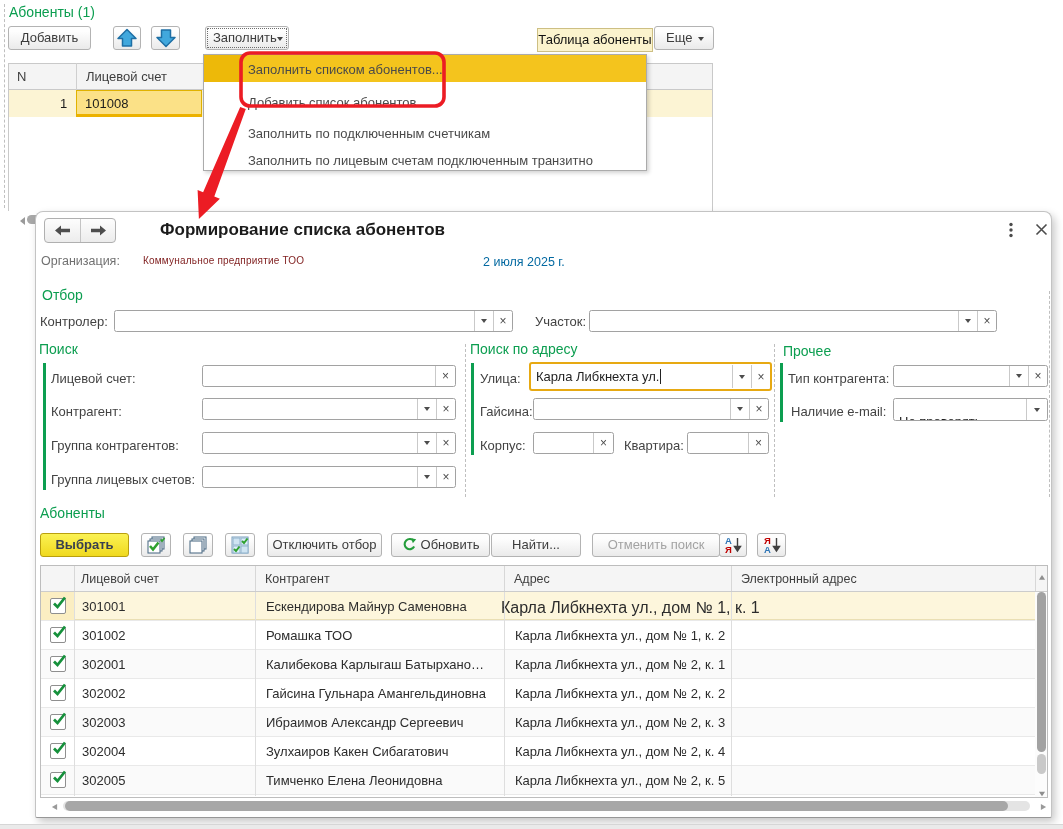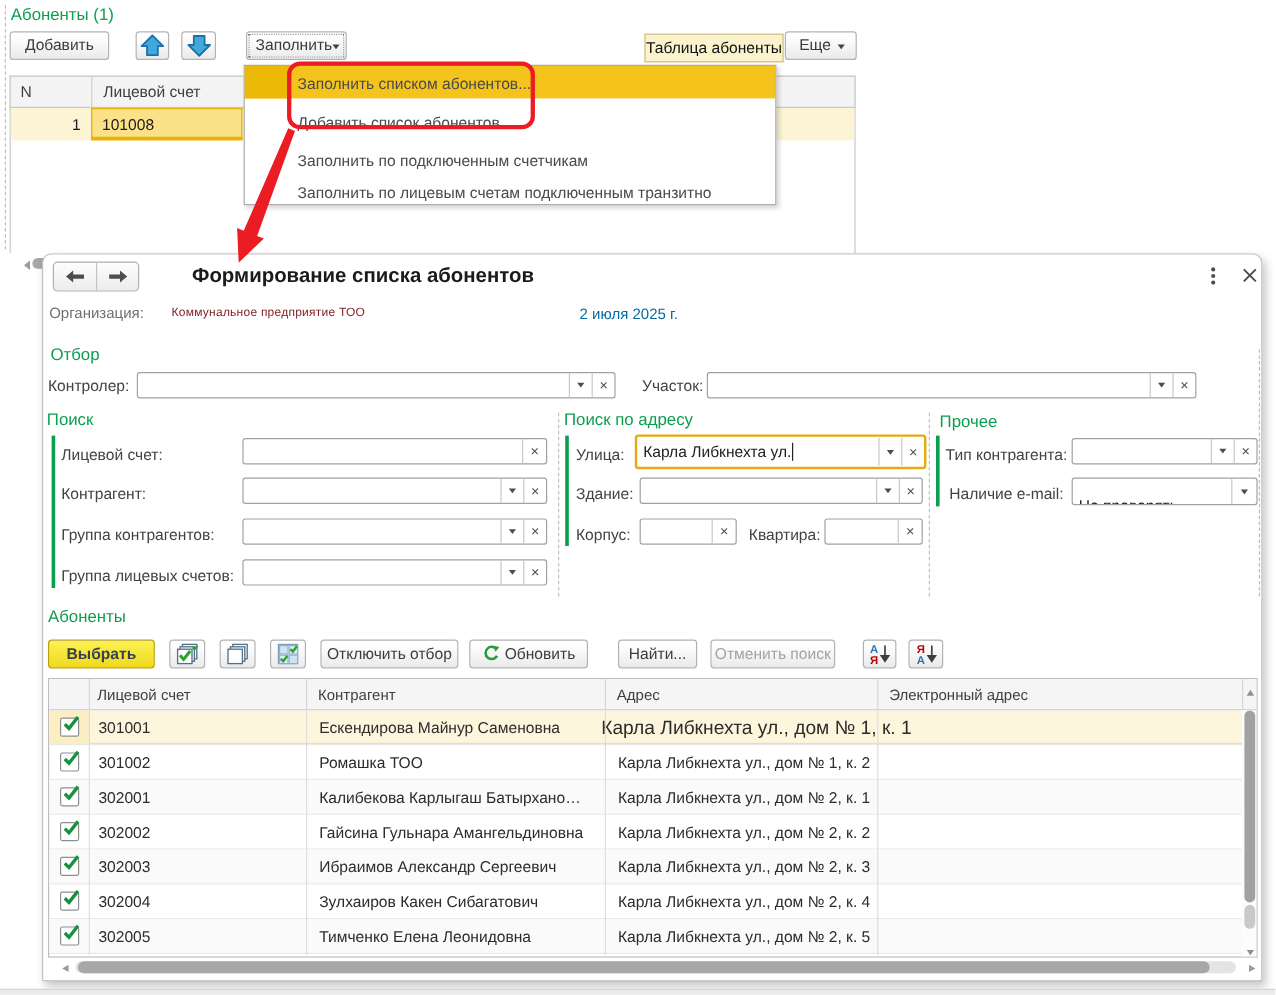--- a/index.html
+++ b/index.html
@@ -152,21 +152,21 @@
  <div class="l" style="left:445px;top:160px">Улица:</div>
  <div class="fld" style="left:494px;top:151px;width:243px;height:29px;border:2px solid #e7a912;border-radius:3px">
         <div class="fi" style="padding-top:5px">Карла Либкнехта ул.<span style="border-left:1px solid #222;margin-left:1px"></span></div>
         <div class="fb" style="margin:1px 0">
           <span class="tri"></span>
         </div>
         <div class="fb" style="margin:1px 0">
           <span class="xx">×</span>
         </div>
       </div>
- <div class="l" style="left:445px;top:193px">Здание:</div>
+ <div class="l" style="left:445px;top:193px">Гайсина:</div>
  <div class="fld" style="left:498px;top:187px;width:236px;height:22px">
         <div class="fi"></div>
         <div class="fb">
           <span class="tri"></span>
         </div>
         <div class="fb">
           <span class="xx">×</span>
         </div>
       </div>
  <div class="l" style="left:445px;top:227px">Корпус:</div>
@@ -225,22 +225,22 @@
    <rect x="11" y="3" width="7" height="7" fill="#ddeefa" stroke="#8fb2cc" stroke-width="1"></rect>
           <rect x="3" y="11" width="7" height="7" fill="#ddeefa" stroke="#8fb2cc" stroke-width="1"></rect>
    <path d="M12 6 L14 8 L17.5 3.5" fill="none" stroke="#2fa12f" stroke-width="2"></path>
           <path d="M4 14 L6 16 L9.5 11.5" fill="none" stroke="#2fa12f" stroke-width="2"></path>
         </svg></div>
  <div class="btn" style="left:232px;top:322px;width:115px;height:24px;line-height:22px">Отключить отбор</div>
  <div class="btn" style="left:356px;top:322px;width:99px;height:24px;line-height:22px"><svg width="15" height="14" viewBox="0 0 15 14" style="vertical-align:-2px;margin-right:4px">
           <path d="M12.2 9.6 A5.1 5.1 0 1 1 11.9 4.2" fill="none" stroke="#259d3c" stroke-width="2.1"></path>
           <path d="M9.3 1.2 L14.2 2.2 L10.8 6.2 Z" fill="#259d3c"></path>
         </svg>Обновить</div>
- <div class="btn" style="left:480px;top:322px;width:66px;height:24px;line-height:22px">Найти...</div>
- <div class="btn" style="left:557px;top:322px;width:104px;height:24px;line-height:22px;color:#a3a3a3">Отменить поиск</div>
+ <div class="btn" style="left:456px;top:322px;width:90px;height:24px;line-height:22px">Найти...</div>
+ <div class="btn" style="left:557px;top:322px;width:128px;height:24px;line-height:22px;color:#a3a3a3">Отменить поиск</div>
  <div class="btn" style="left:684px;top:322px;width:28px;height:24px"><svg width="22" height="20" viewBox="0 0 22 20" style="margin-top:1px">
           <text x="3" y="9" font-size="9.5" font-weight="bold" fill="#2e75b6" font-family="Liberation Sans">А</text>
           <text x="3" y="18" font-size="9.5" font-weight="bold" fill="#c00000" font-family="Liberation Sans">Я</text>
           <path d="M15.5 3 V15 M15.5 16 L12.5 11.5 H18.5 Z" fill="#3f3f3f" stroke="#3f3f3f" stroke-width="1.4"></path>
         </svg></div>
  <div class="btn" style="left:722px;top:322px;width:29px;height:24px"><svg width="22" height="20" viewBox="0 0 22 20" style="margin-top:1px">
           <text x="3" y="9" font-size="9.5" font-weight="bold" fill="#c00000" font-family="Liberation Sans">Я</text>
           <text x="3" y="18" font-size="9.5" font-weight="bold" fill="#2e75b6" font-family="Liberation Sans">А</text>
           <path d="M15.5 3 V15 M15.5 16 L12.5 11.5 H18.5 Z" fill="#3f3f3f" stroke="#3f3f3f" stroke-width="1.4"></path>
         </svg></div>

